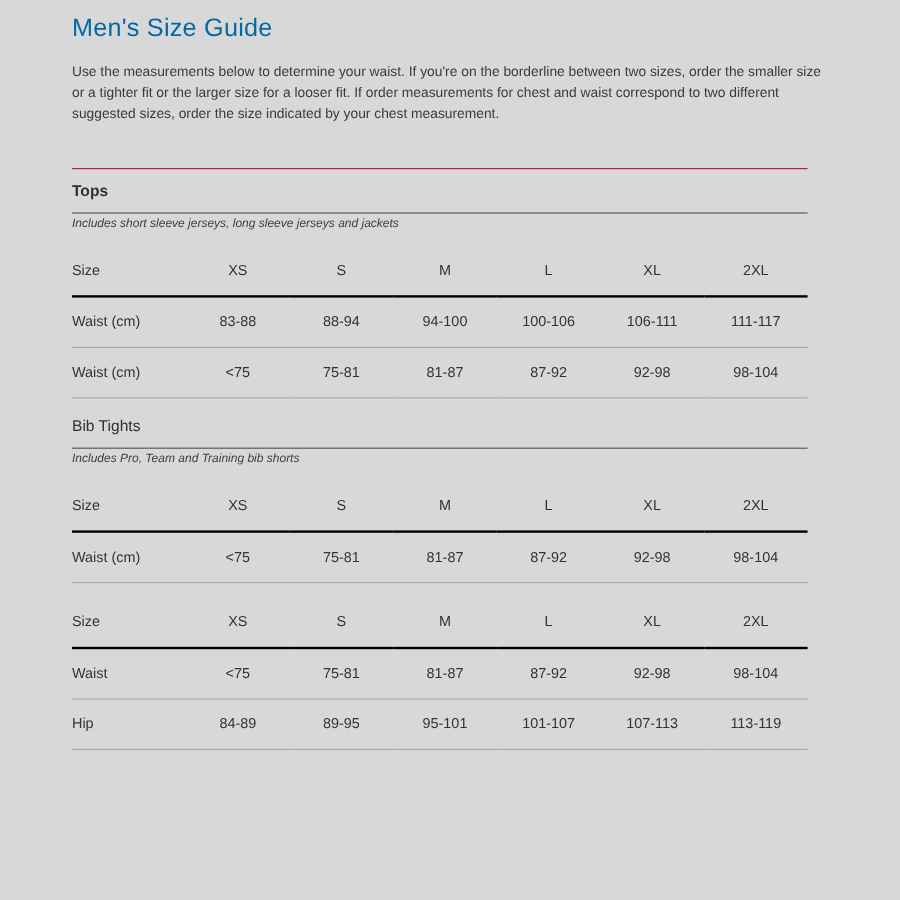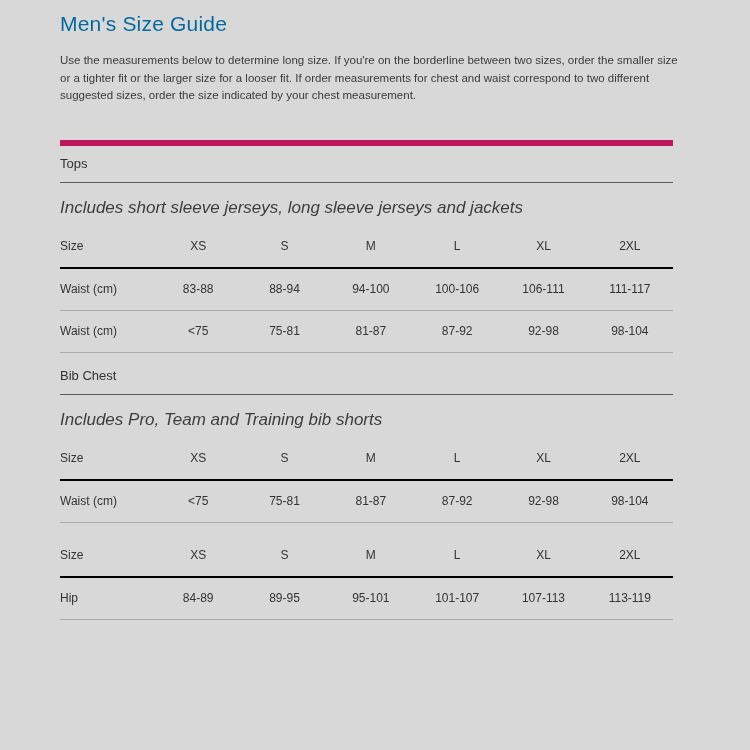--- a/index.html
+++ b/index.html
@@ -46,25 +46,26 @@
     font-size: 13px;
     line-height: 16px;
     font-weight: 400;
     color: #303030;
     padding: 15px 0 10px 0;
     border-bottom: 1px solid #5a5a5a;
   }
   .size-section.first h2 {
     margin-top: 35px;
     padding-top: 10px;
-    border-top: 6px solid #be185d;
+    border-top: 1px solid #be185d;
+    font-weight: bold;
   }
   .section-note {
-    margin: 16px 0 0 0;
-    font-size: 17px;
+    margin: 0 0 0 0;
+    font-size: 10px;
     line-height: 17px;
     font-style: italic;
     color: #3d3d3d;
   }
   table.size-table {
     width: 100%;
     border-collapse: collapse;
     table-layout: fixed;
     margin-top: 12px;
   }
@@ -93,21 +94,21 @@
     border-bottom: 1px solid #ababab;
   }
 </style>
 </head>
 <body>
 
 <div class="page">
   <div class="content">
     <h1 class="page-title">Men's Size Guide</h1>
     <p class="intro">
-      <span class="intro-line">Use the measurements below to determine long size. If you're on the borderline between two sizes, order the smaller size</span>
+      <span class="intro-line">Use the measurements below to determine your waist. If you're on the borderline between two sizes, order the smaller size</span>
       <span class="intro-line">or a tighter fit or the larger size for a looser fit. If order measurements for chest and waist correspond to two different</span>
       <span class="intro-line">suggested sizes, order the size indicated by your chest measurement.</span>
     </p>
     <div id="sections">
         <section class="size-section first">
           <h2>Tops</h2>
           <p class="section-note">Includes short sleeve jerseys, long sleeve jerseys and jackets</p>
           <table class="size-table">
             <thead>
               <tr>
@@ -136,21 +137,21 @@
                 <td>75-81</td>
                 <td>81-87</td>
                 <td>87-92</td>
                 <td>92-98</td>
                 <td>98-104</td>
               </tr>
             </tbody>
           </table>
         </section>
         <section class="size-section">
-          <h2>Bib Chest</h2>
+          <h2>Bib Tights</h2>
           <p class="section-note">Includes Pro, Team and Training bib shorts</p>
           <table class="size-table">
             <thead>
               <tr>
                 <th>Size</th>
                 <th>XS</th>
                 <th>S</th>
                 <th>M</th>
                 <th>L</th>
                 <th>XL</th>
@@ -177,20 +178,29 @@
                 <th>Size</th>
                 <th>XS</th>
                 <th>S</th>
                 <th>M</th>
                 <th>L</th>
                 <th>XL</th>
                 <th>2XL</th>
               </tr>
             </thead>
             <tbody>
+              <tr>
+                <td>Waist</td>
+                <td>&lt;75</td>
+                <td>75-81</td>
+                <td>81-87</td>
+                <td>87-92</td>
+                <td>92-98</td>
+                <td>98-104</td>
+              </tr>
               <tr>
                 <td>Hip</td>
                 <td>84-89</td>
                 <td>89-95</td>
                 <td>95-101</td>
                 <td>101-107</td>
                 <td>107-113</td>
                 <td>113-119</td>
               </tr>
             </tbody>

